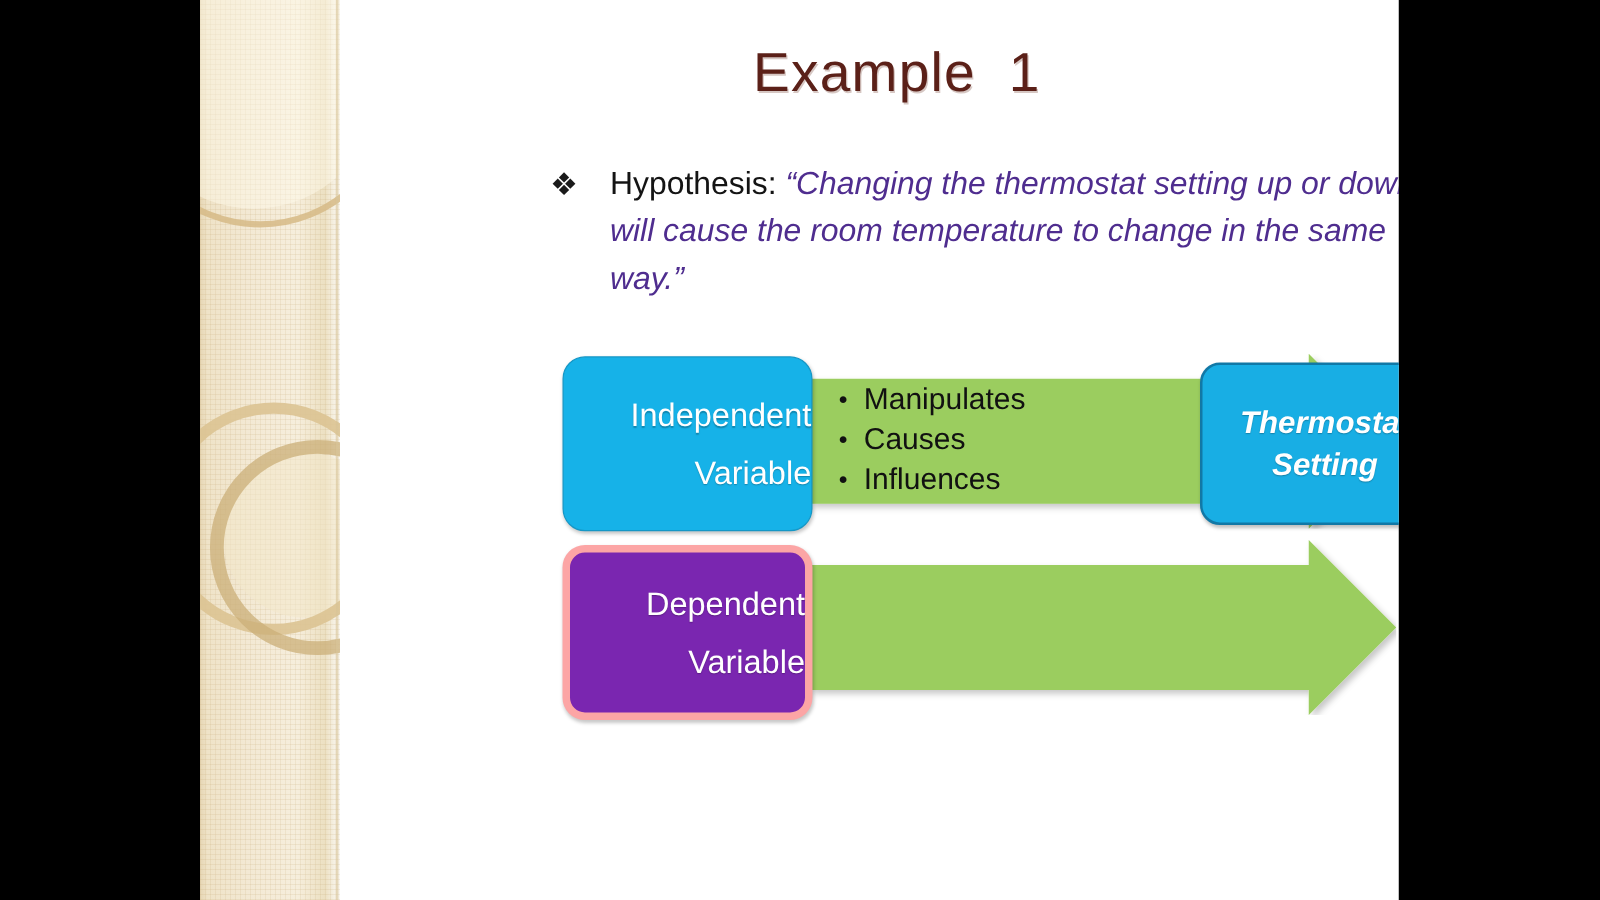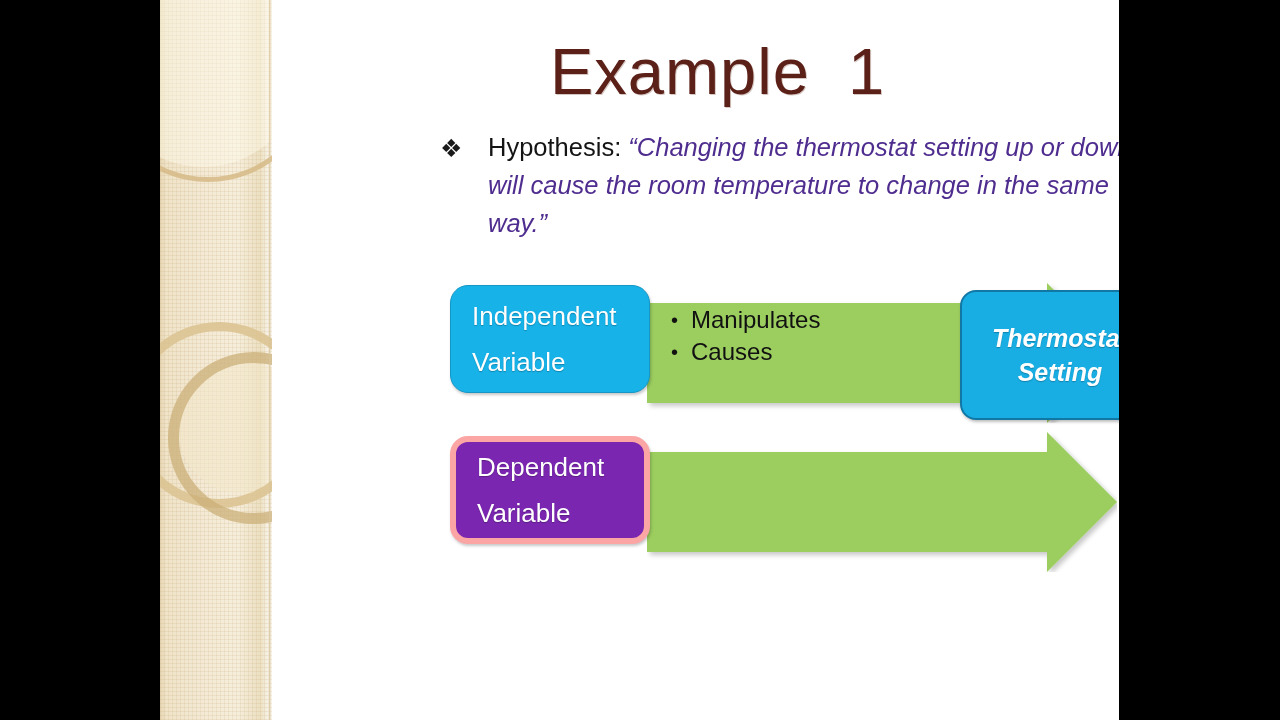--- a/index.html
+++ b/index.html
@@ -121,21 +121,21 @@
     width: 847px; height: 720px;
   }
 
   
   .slide-title {
     position: absolute;
     left: 0; top: 34px;
     width: 891px;
     text-align: center;
     font-family: "Liberation Sans", sans-serif;
-    font-size: 65px;
+    font-size: 44px;
     font-weight: 400;
     letter-spacing: 1px;
     color: #5b2018;
     text-shadow: 1px 1px 0 rgba(120,70,55,0.30);
     white-space: pre;
   }
 
   
   .hypo-block {
     position: absolute;
@@ -172,25 +172,25 @@
     height: 140px;
   }
   #row-independent { left: 0; top: 281px; width: 760px; }
   #row-dependent   { left: 0; top: 428px; width: 760px; }
 
   
   .var-box {
     position: absolute;
     left: 178px;
     width: 200px;
-    height: 108px;
+    height: 140px;
     border-radius: 18px;
     display: flex;
     flex-direction: column;
-    align-items: flex-start;
+    align-items: flex-end;
     justify-content: center;
     box-sizing: border-box;
     z-index: 3;
     box-shadow: 1px 2px 3px rgba(0,0,0,0.22);
     padding-left: 21px;
   }
   #box-independent {
     top: 4px;
     background: #16b2e8;
     border: 1px solid #1597c6;
@@ -323,20 +323,21 @@
             <defs>
               <filter id="sh1" x="-12%" y="-12%" width="130%" height="130%">
                 <feDropShadow dx="3" dy="3" stdDeviation="2.5" flood-color="#000000" flood-opacity="0.22"></feDropShadow>
               </filter>
             </defs>
             <polygon points="0,20 400,20 400,0 470,70 400,140 400,120 0,120" fill="#9bcd5f" filter="url(#sh1)"></polygon>
           </svg>
           <ul class="arrow-list">
             <li>Manipulates</li>
             <li>Causes</li>
+            <li>Influences</li>
           </ul>
         </div>
 
         <div class="outcome-box">
           <span class="line">Thermostat</span>
           <span class="line">Setting</span>
         </div>
       </div>
 
       <div class="diagram-row" id="row-dependent">

